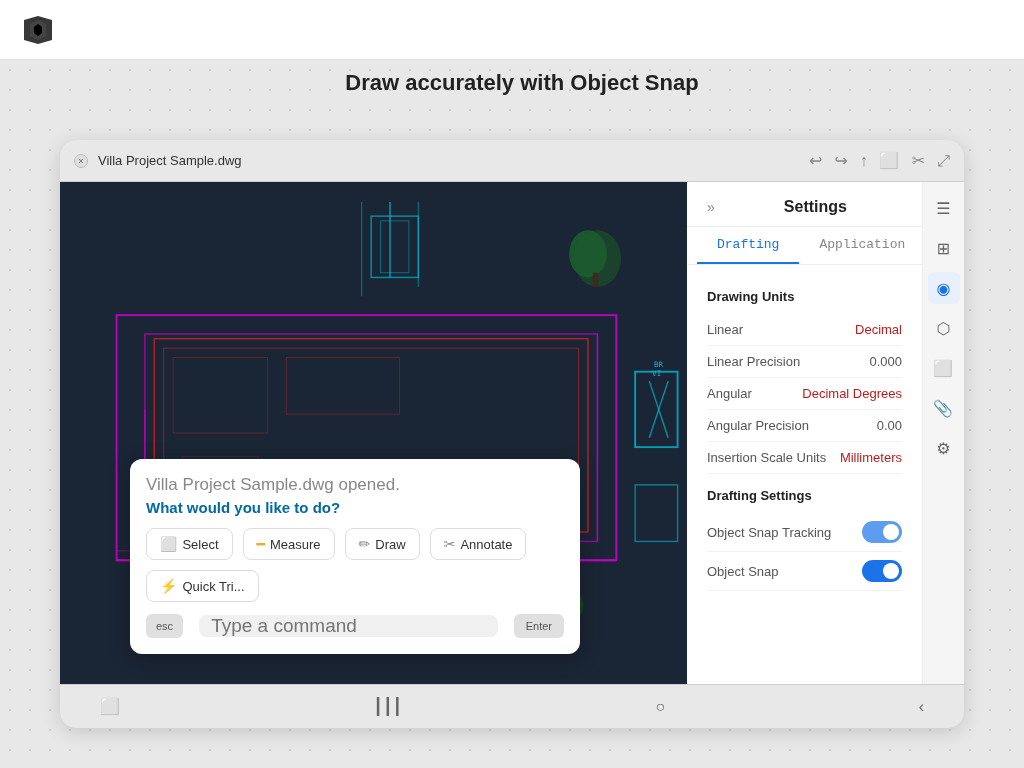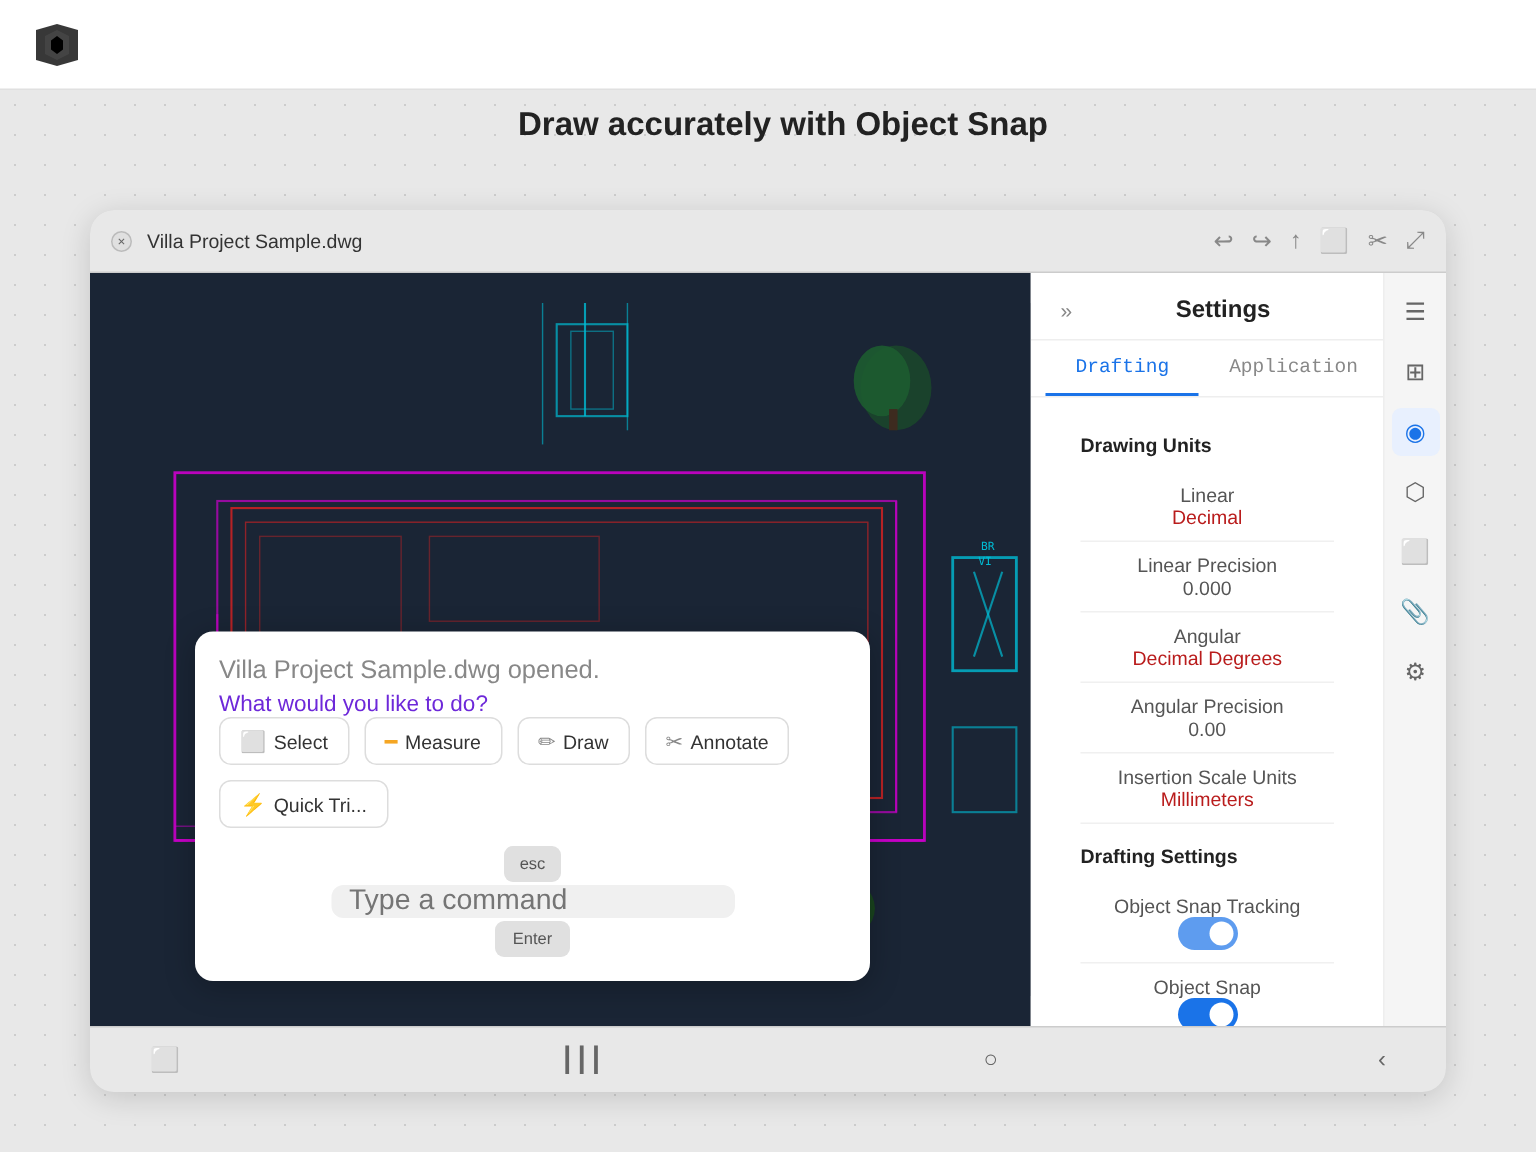--- a/index.html
+++ b/index.html
@@ -138,23 +138,23 @@
       padding: 16px;
       box-shadow: 0 4px 20px rgba(0,0,0,0.25);
     }
     .popup-filename {
       font-size: 17px;
       color: #888;
       margin-bottom: 4px;
     }
     .popup-question {
       font-size: 15px;
-      font-weight: 400;
-      color: #6d28d9;
-      margin-bottom: 0;
+      font-weight: 700;
+      color: #0369a1;
+      margin-bottom: 12px;
     }
     .popup-actions {
       display: flex;
       gap: 10px;
       margin-bottom: 12px;
       flex-wrap: wrap;
     }
     .action-btn {
       display: flex;
       align-items: center;
@@ -180,22 +180,21 @@
     .annotate-btn .btn-icon {
       color: #888;
     }
     .quicktrim-btn .btn-icon {
       color: #888;
     }
 
     .command-input-row {
       display: flex;
       align-items: center;
-      gap: 2px;
-      flex-direction: column;
+      gap: 16px;
     }
     .esc-btn {
       padding: 6px 10px;
       background: #e0e0e0;
       border-radius: 6px;
       font-size: 11px;
       color: #555;
       cursor: pointer;
       font-weight: 500;
     }
@@ -263,37 +262,36 @@
     }
     .settings-tab.active {
       color: #1a73e8;
       border-bottom: 2px solid #1a73e8;
       font-weight: 500;
     }
 
     .settings-body {
       flex: 1;
       overflow-y: auto;
-      padding: 10px 33px;
+      padding: 10px 20px;
     }
 
     .settings-section-title {
       font-size: 13px;
       font-weight: 700;
       color: #222;
       margin: 14px 0 10px;
     }
 
     .settings-row {
       display: flex;
       align-items: center;
       justify-content: space-between;
       padding: 8px 0;
       border-bottom: 1px solid #f0f0f0;
-      flex-direction: column;
     }
     .settings-row-label {
       font-size: 13px;
       color: #555;
     }
     .settings-row-value {
       font-size: 13px;
       color: #b91c1c;
       font-weight: 400;
     }

